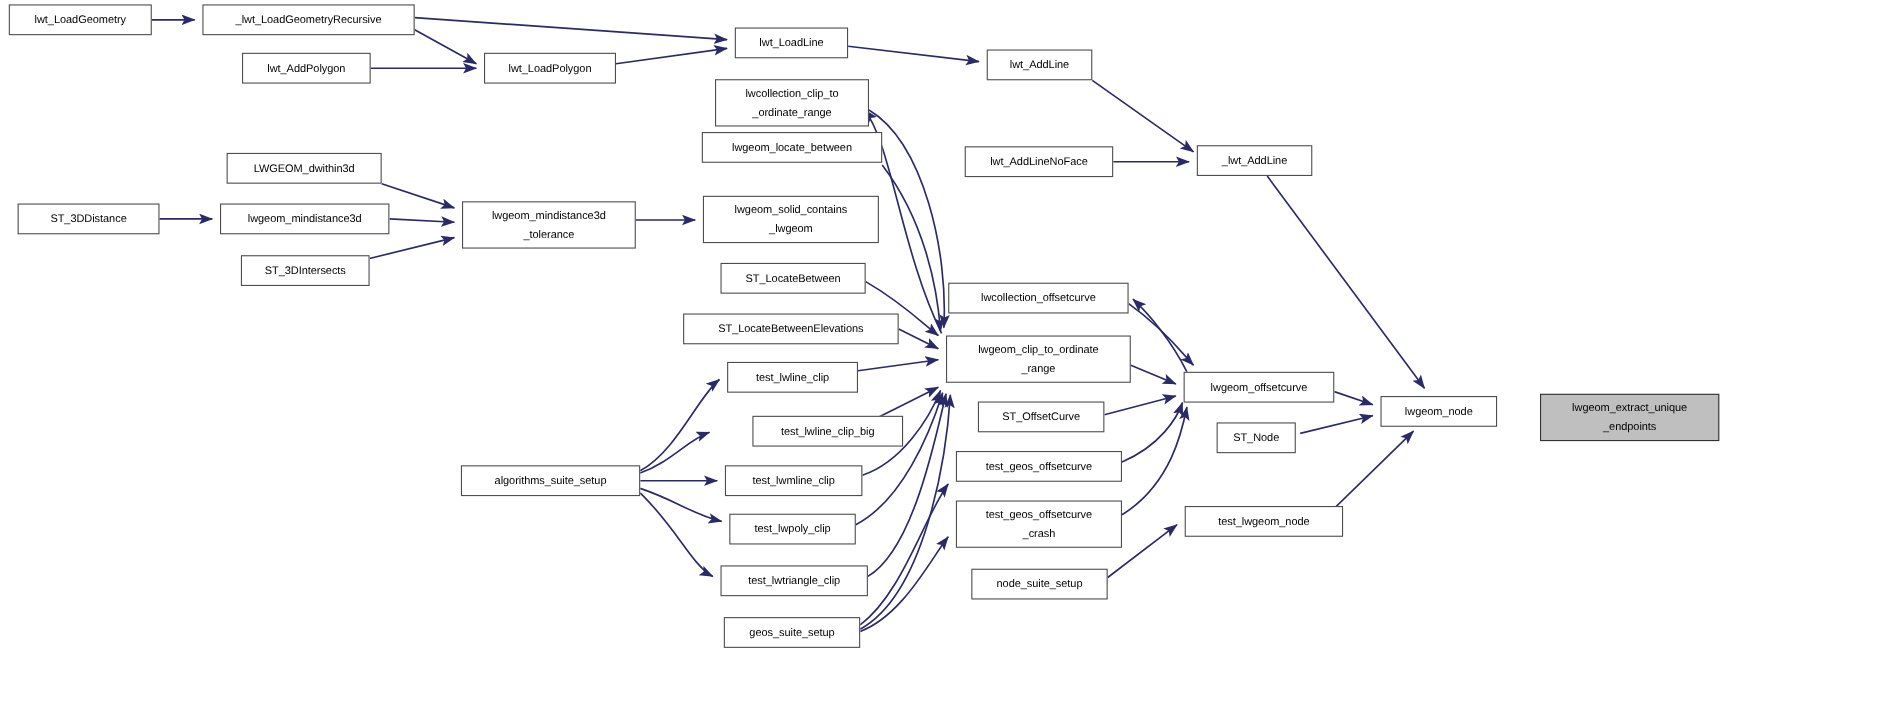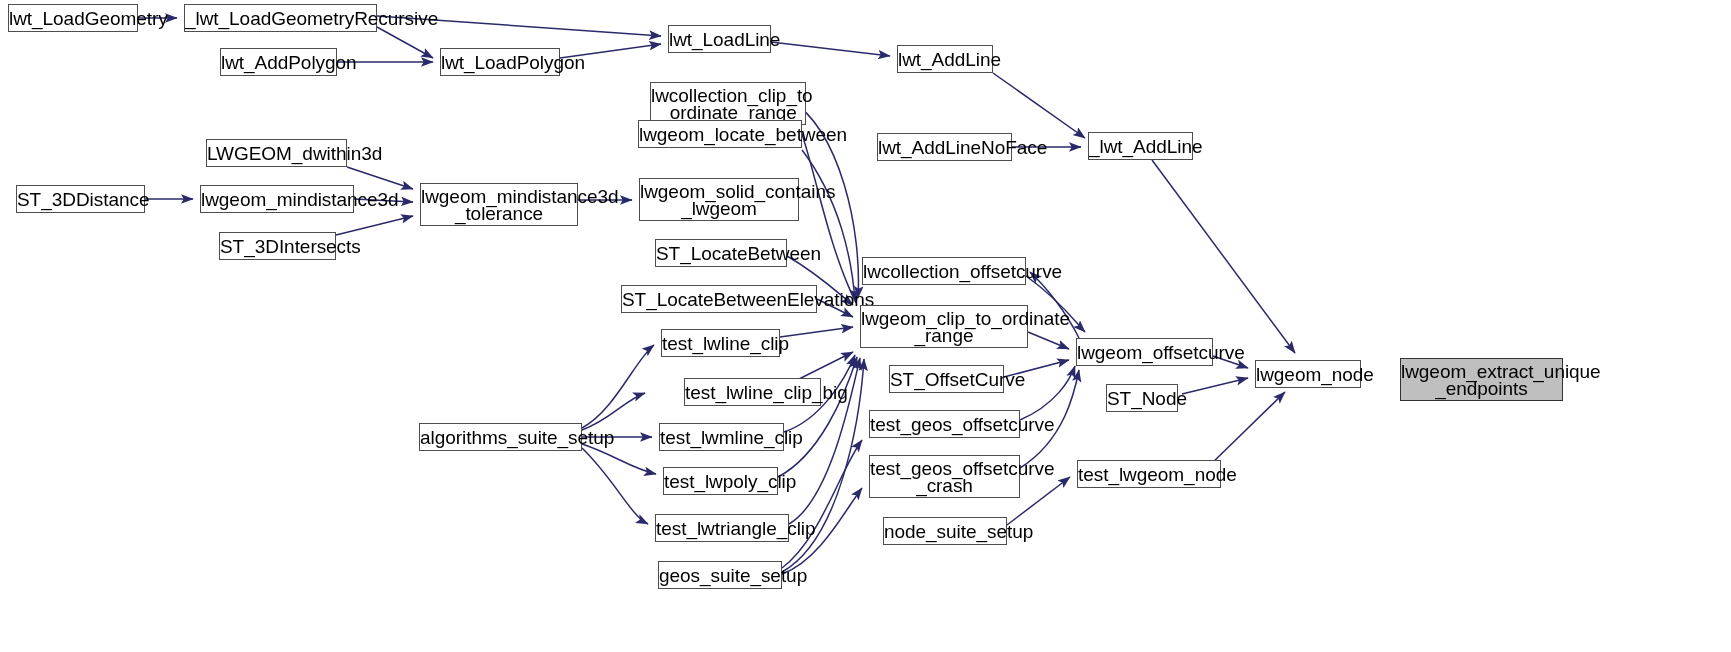--- a/index.html
+++ b/index.html
@@ -5,21 +5,21 @@
   html,body{margin:0;padding:0;background:#ffffff;}
   body{font-family:"Liberation Sans",sans-serif;}
   #canvas{position:relative;width:1731px;height:652px;background:#ffffff;overflow:hidden;}
   #edges{position:absolute;left:0;top:0;width:1731px;height:652px;}
   .node{
     position:absolute;
     box-sizing:border-box;
     border:1.5px solid #4d4d4d;
     background:#ffffff;
     color:#000000;
-    font-size:19px;
+    font-size:10px;
     line-height:17px;
     display:flex;
     align-items:center;
     justify-content:center;
     text-align:center;
     white-space:pre-line;
     letter-spacing:-0.05px;
   }
   .node.highlight{background:#bfbfbf;border-color:#333333;}
   .node span{display:block;width:100%;}
@@ -79,21 +79,21 @@
         <path d="M782,574 C820,560 845,510 862,488" marker-end="url(#arw)"></path>
       </g>
   </svg>
   <div id="nodes">
       <div class="node" style="left: 8px; top: 4px; width: 130px; height: 28px;"><span>lwt_LoadGeometry</span></div>
       <div class="node" style="left: 184px; top: 4px; width: 193px; height: 28px;"><span>_lwt_LoadGeometryRecursive</span></div>
       <div class="node" style="left: 668px; top: 25px; width: 103px; height: 28px;"><span>lwt_LoadLine</span></div>
       <div class="node" style="left: 897px; top: 45px; width: 96px; height: 28px;"><span>lwt_AddLine</span></div>
       <div class="node" style="left: 220px; top: 48px; width: 117px; height: 28px;"><span>lwt_AddPolygon</span></div>
       <div class="node" style="left: 440px; top: 48px; width: 120px; height: 28px;"><span>lwt_LoadPolygon</span></div>
-      <div class="node" style="left: 650px; top: 72px; width: 156px; height: 43px; margin-top: 10px;"><span>lwcollection_clip_to
+      <div class="node" style="left: 650px; top: 72px; width: 140px; height: 43px;"><span>lwcollection_clip_to
 _ordinate_range</span></div>
       <div class="node" style="left: 638px; top: 120px; width: 164px; height: 28px;"><span>lwgeom_locate_between</span></div>
       <div class="node" style="left: 877px; top: 133px; width: 135px; height: 28px;"><span>lwt_AddLineNoFace</span></div>
       <div class="node" style="left: 1088px; top: 132px; width: 105px; height: 28px;"><span>_lwt_AddLine</span></div>
       <div class="node" style="left: 206px; top: 139px; width: 141px; height: 28px;"><span>LWGEOM_dwithin3d</span></div>
       <div class="node" style="left: 16px; top: 185px; width: 129px; height: 28px;"><span>ST_3DDistance</span></div>
       <div class="node" style="left: 200px; top: 185px; width: 154px; height: 28px;"><span>lwgeom_mindistance3d</span></div>
       <div class="node" style="left: 420px; top: 183px; width: 158px; height: 43px;"><span>lwgeom_mindistance3d
 _tolerance</span></div>
       <div class="node" style="left: 639px; top: 178px; width: 160px; height: 43px;"><span>lwgeom_solid_contains

